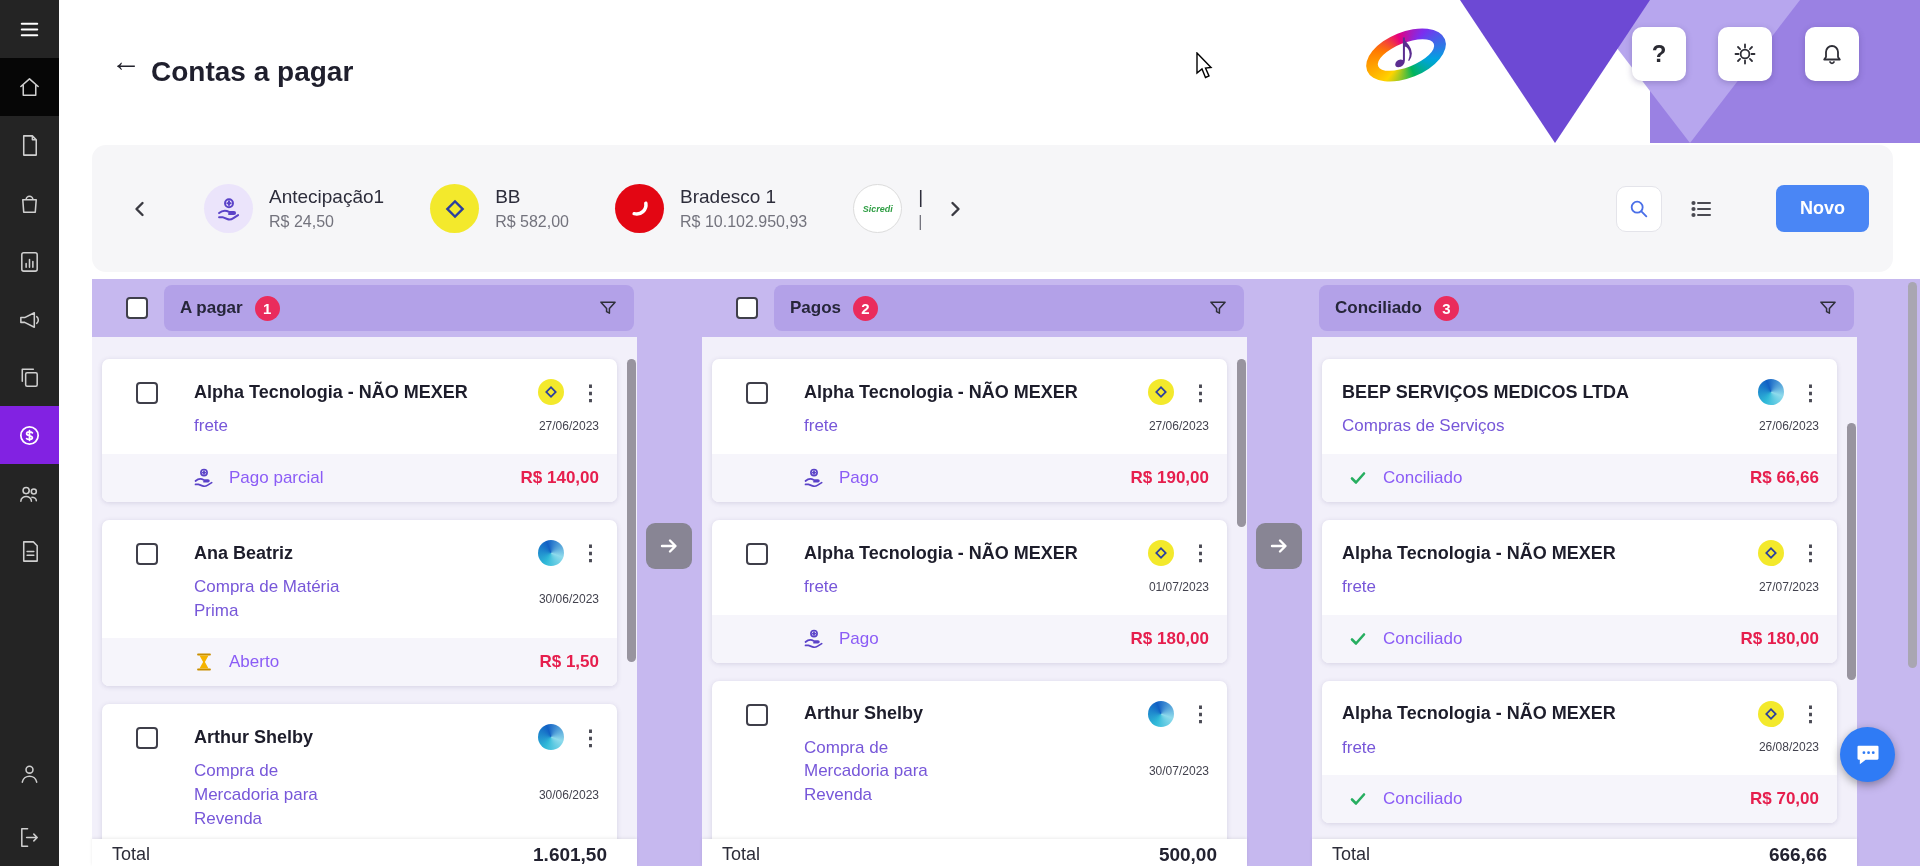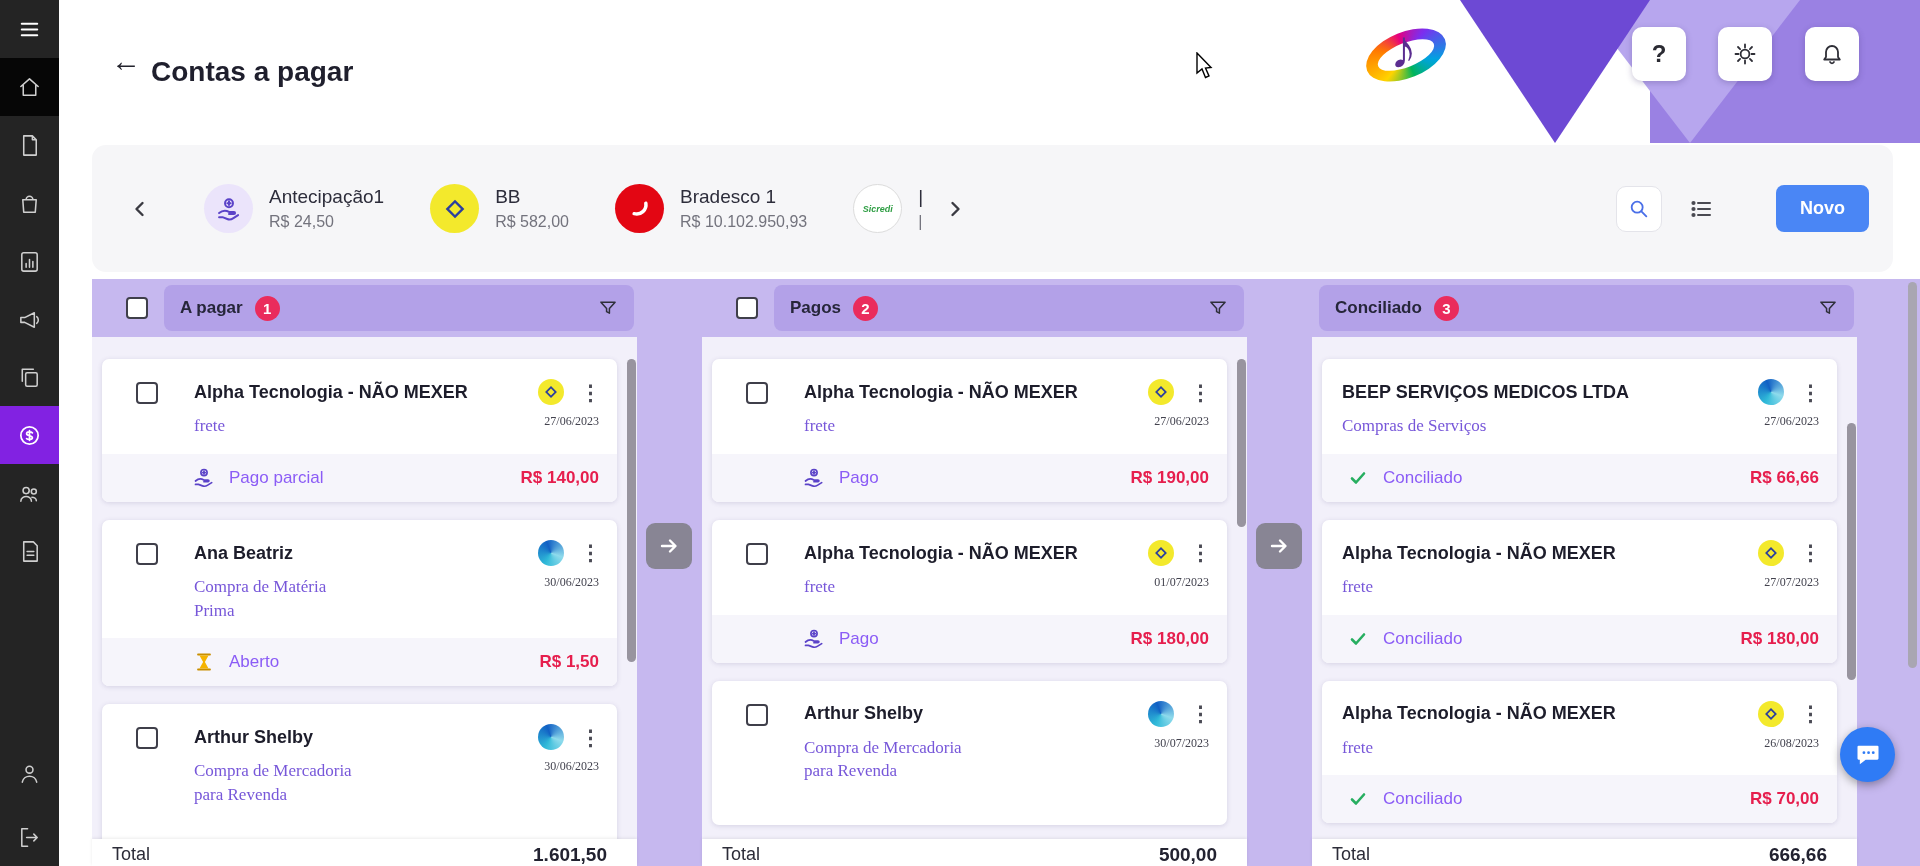--- a/index.html
+++ b/index.html
@@ -69,21 +69,21 @@
   .card.no-check .card-top { padding-left:20px; }
   .card.no-foot .card-top { padding-bottom:42px; }
   .chk-sm { width:22px; height:22px; background:#fff; border:2px solid #3f3f4a; border-radius:4px; flex:none; margin-right:36px; margin-top:3px; cursor:pointer; }
   .card-main { flex:1; min-width:0; }
   .row1 { display:flex; align-items:center; gap:12px; }
   .card-title { flex:1; font-size:18px; font-weight:700; color:#1d1d2b; line-height:1.35; }
   .bank-sm { width:26px; height:26px; border-radius:50%; flex:none; display:flex; align-items:center; justify-content:center; }
   .bb-sm { background:#f3e92c; }
   .sphere { background:conic-gradient(from 210deg,#2fb9d8,#1160c4 130deg,#8fdbec 260deg,#2fb9d8); }
   .kebab { font-size:21px; color:#4b4b55; line-height:1; padding:0 4px; flex:none; cursor:pointer; font-weight:700; }
-  .row2 { display:flex; margin-top:9px;font-family:Liberation Serif, serif; }
+  .row2 { display:flex; align-items:center; margin-top:9px; }
   .cat { flex:1; font-size:17px; color:#7757d9; line-height:1.4; max-width:255px; cursor:pointer; }
   .row2 .spacer { flex:1; }
   .date { font-size:12px; color:#42424e; white-space:nowrap; padding-right:6px; }
   .card-foot { background:#f6f5fb; display:flex; align-items:center; padding:12px 18px 12px 90px; gap:13px; }
   .card.no-check .card-foot { padding-left:24px; }
   .s-ico { width:24px; height:24px; flex:none; display:flex; align-items:center; justify-content:center; }
   .s-label { font-size:17px; color:#8b5cf6; }
   .amount { margin-left:auto; font-size:17px; font-weight:700; color:#e61e4d; }
 
   .col-total { position:absolute; left:0; right:0; bottom:0; height:27px; background:#fff; z-index:6; display:flex; justify-content:space-between; align-items:flex-start; padding:5px 30px 0 20px; box-shadow:0 -1px 3px rgba(0,0,0,.08); }

